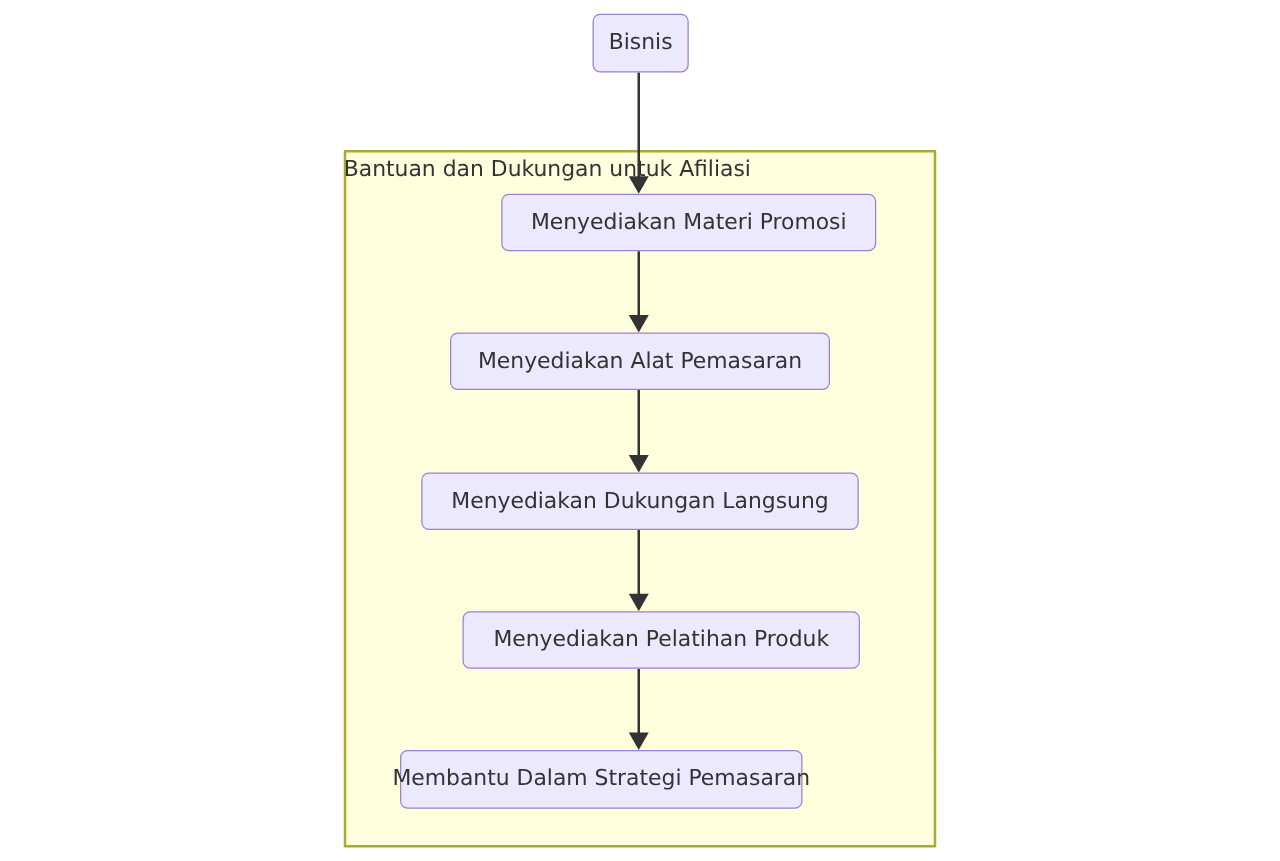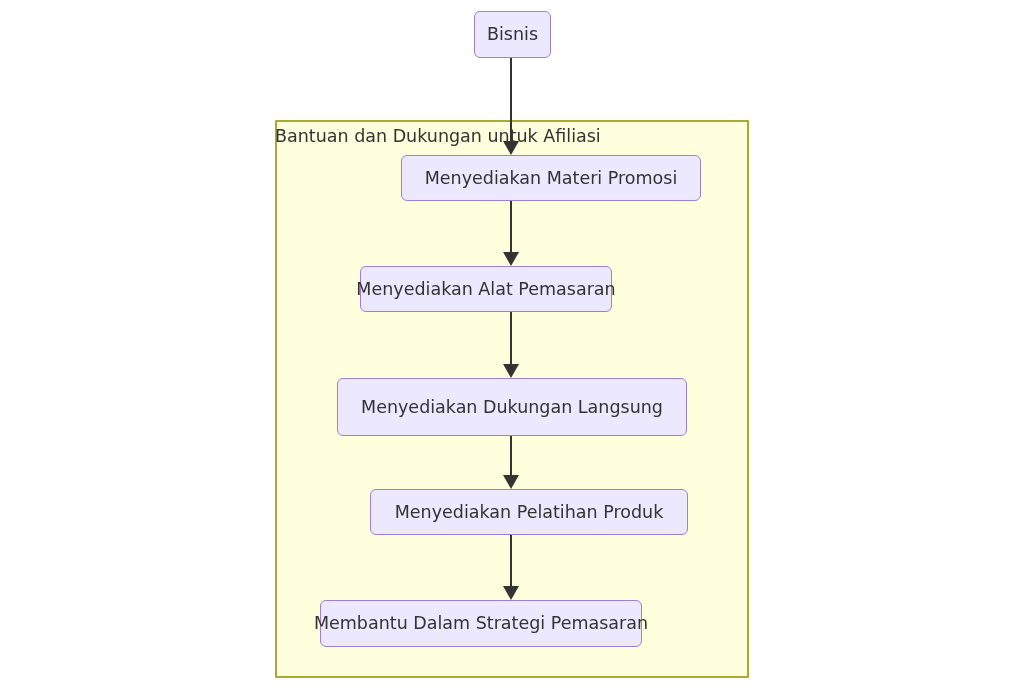--- a/index.html
+++ b/index.html
@@ -53,22 +53,22 @@
     align-items: center;
     justify-content: center;
     color: #333333;
     font-size: 17.5px;
     line-height: 1.2;
     white-space: nowrap;
     z-index: 10;
   }
   .node-start { left: 474px; top: 11px;  width: 77px;  height: 47px; }
   .node-n1    { left: 362px; top: 155px; width: 300px; height: 46px; margin-left: 39px; }
-  .node-n2    { left: 360px; top: 266px; width: 252px; height: 46px; }
-  .node-n3    { left: 337px; top: 378px; width: 350px; height: 58px; }
+  .node-n2    { left: 360px; top: 266px; width: 304px; height: 46px; }
+  .node-n3    { left: 337px; top: 378px; width: 350px; height: 46px; }
   .node-n4    { left: 370px; top: 489px; width: 318px; height: 46px; }
   .node-n5    { left: 320px; top: 600px; width: 322px; height: 47px; }
 
   
   .edge {
     position: absolute;
     z-index: 5;
   }
   .edge-line {
     position: absolute;

